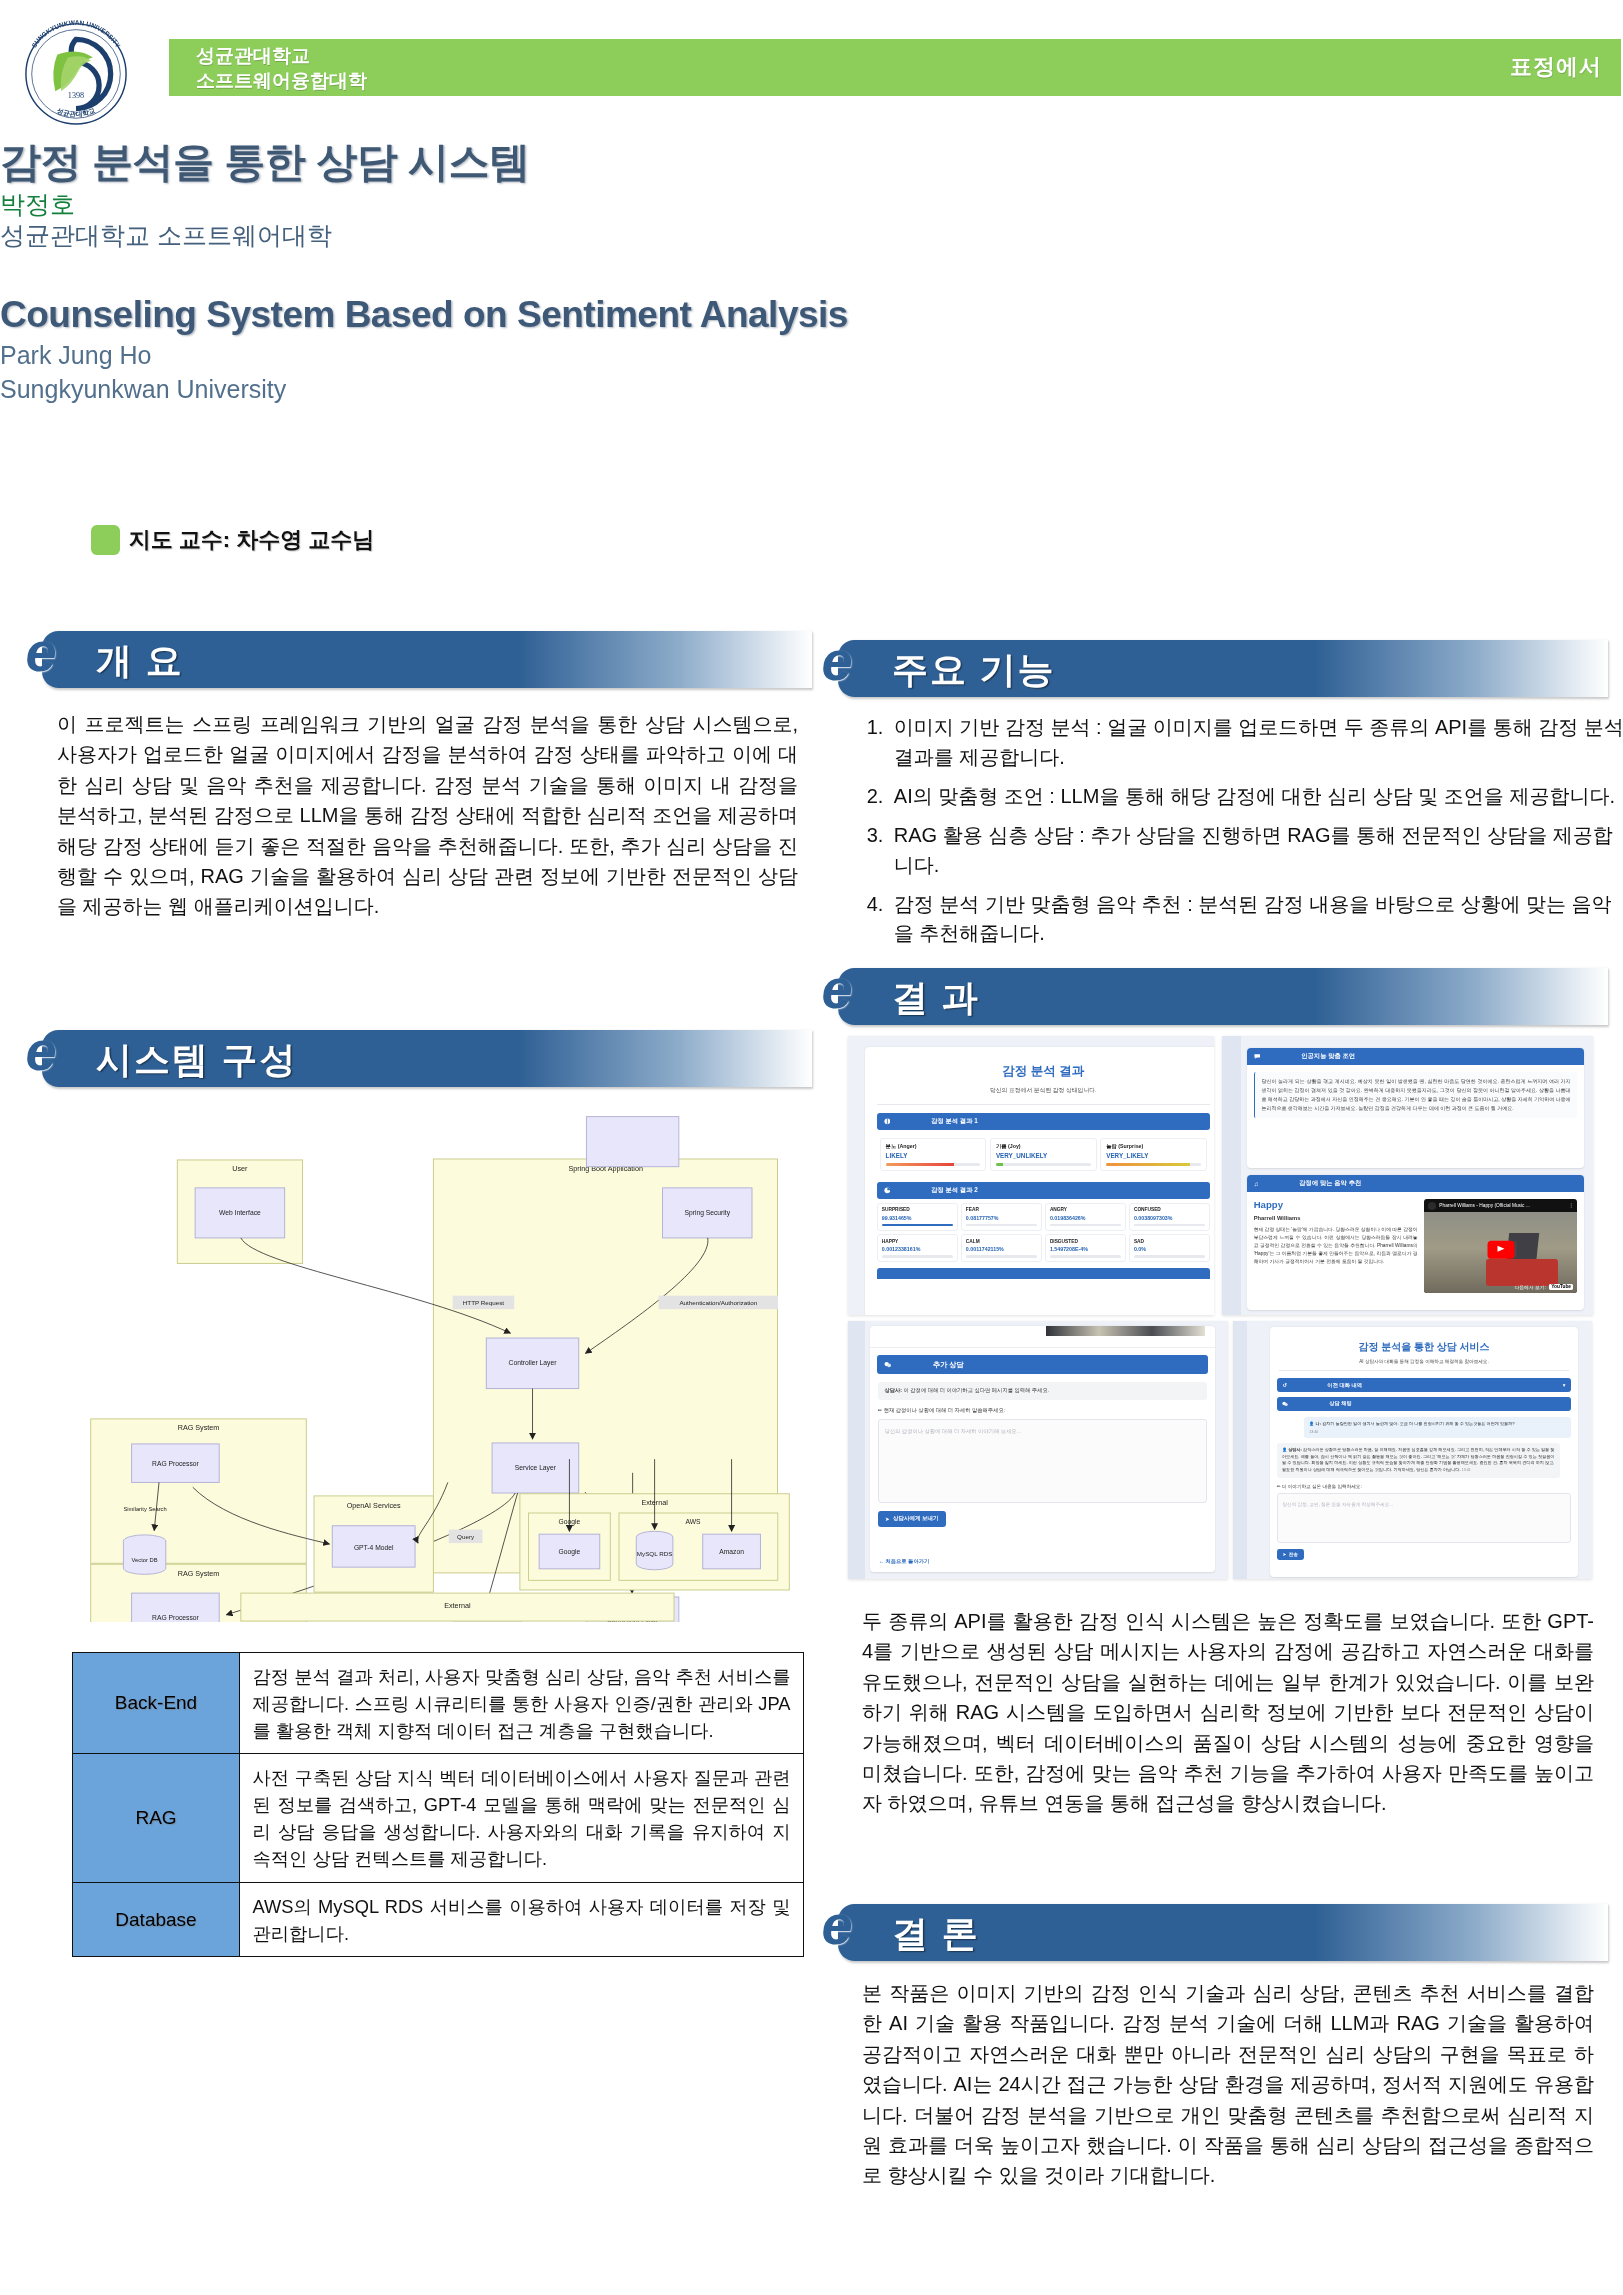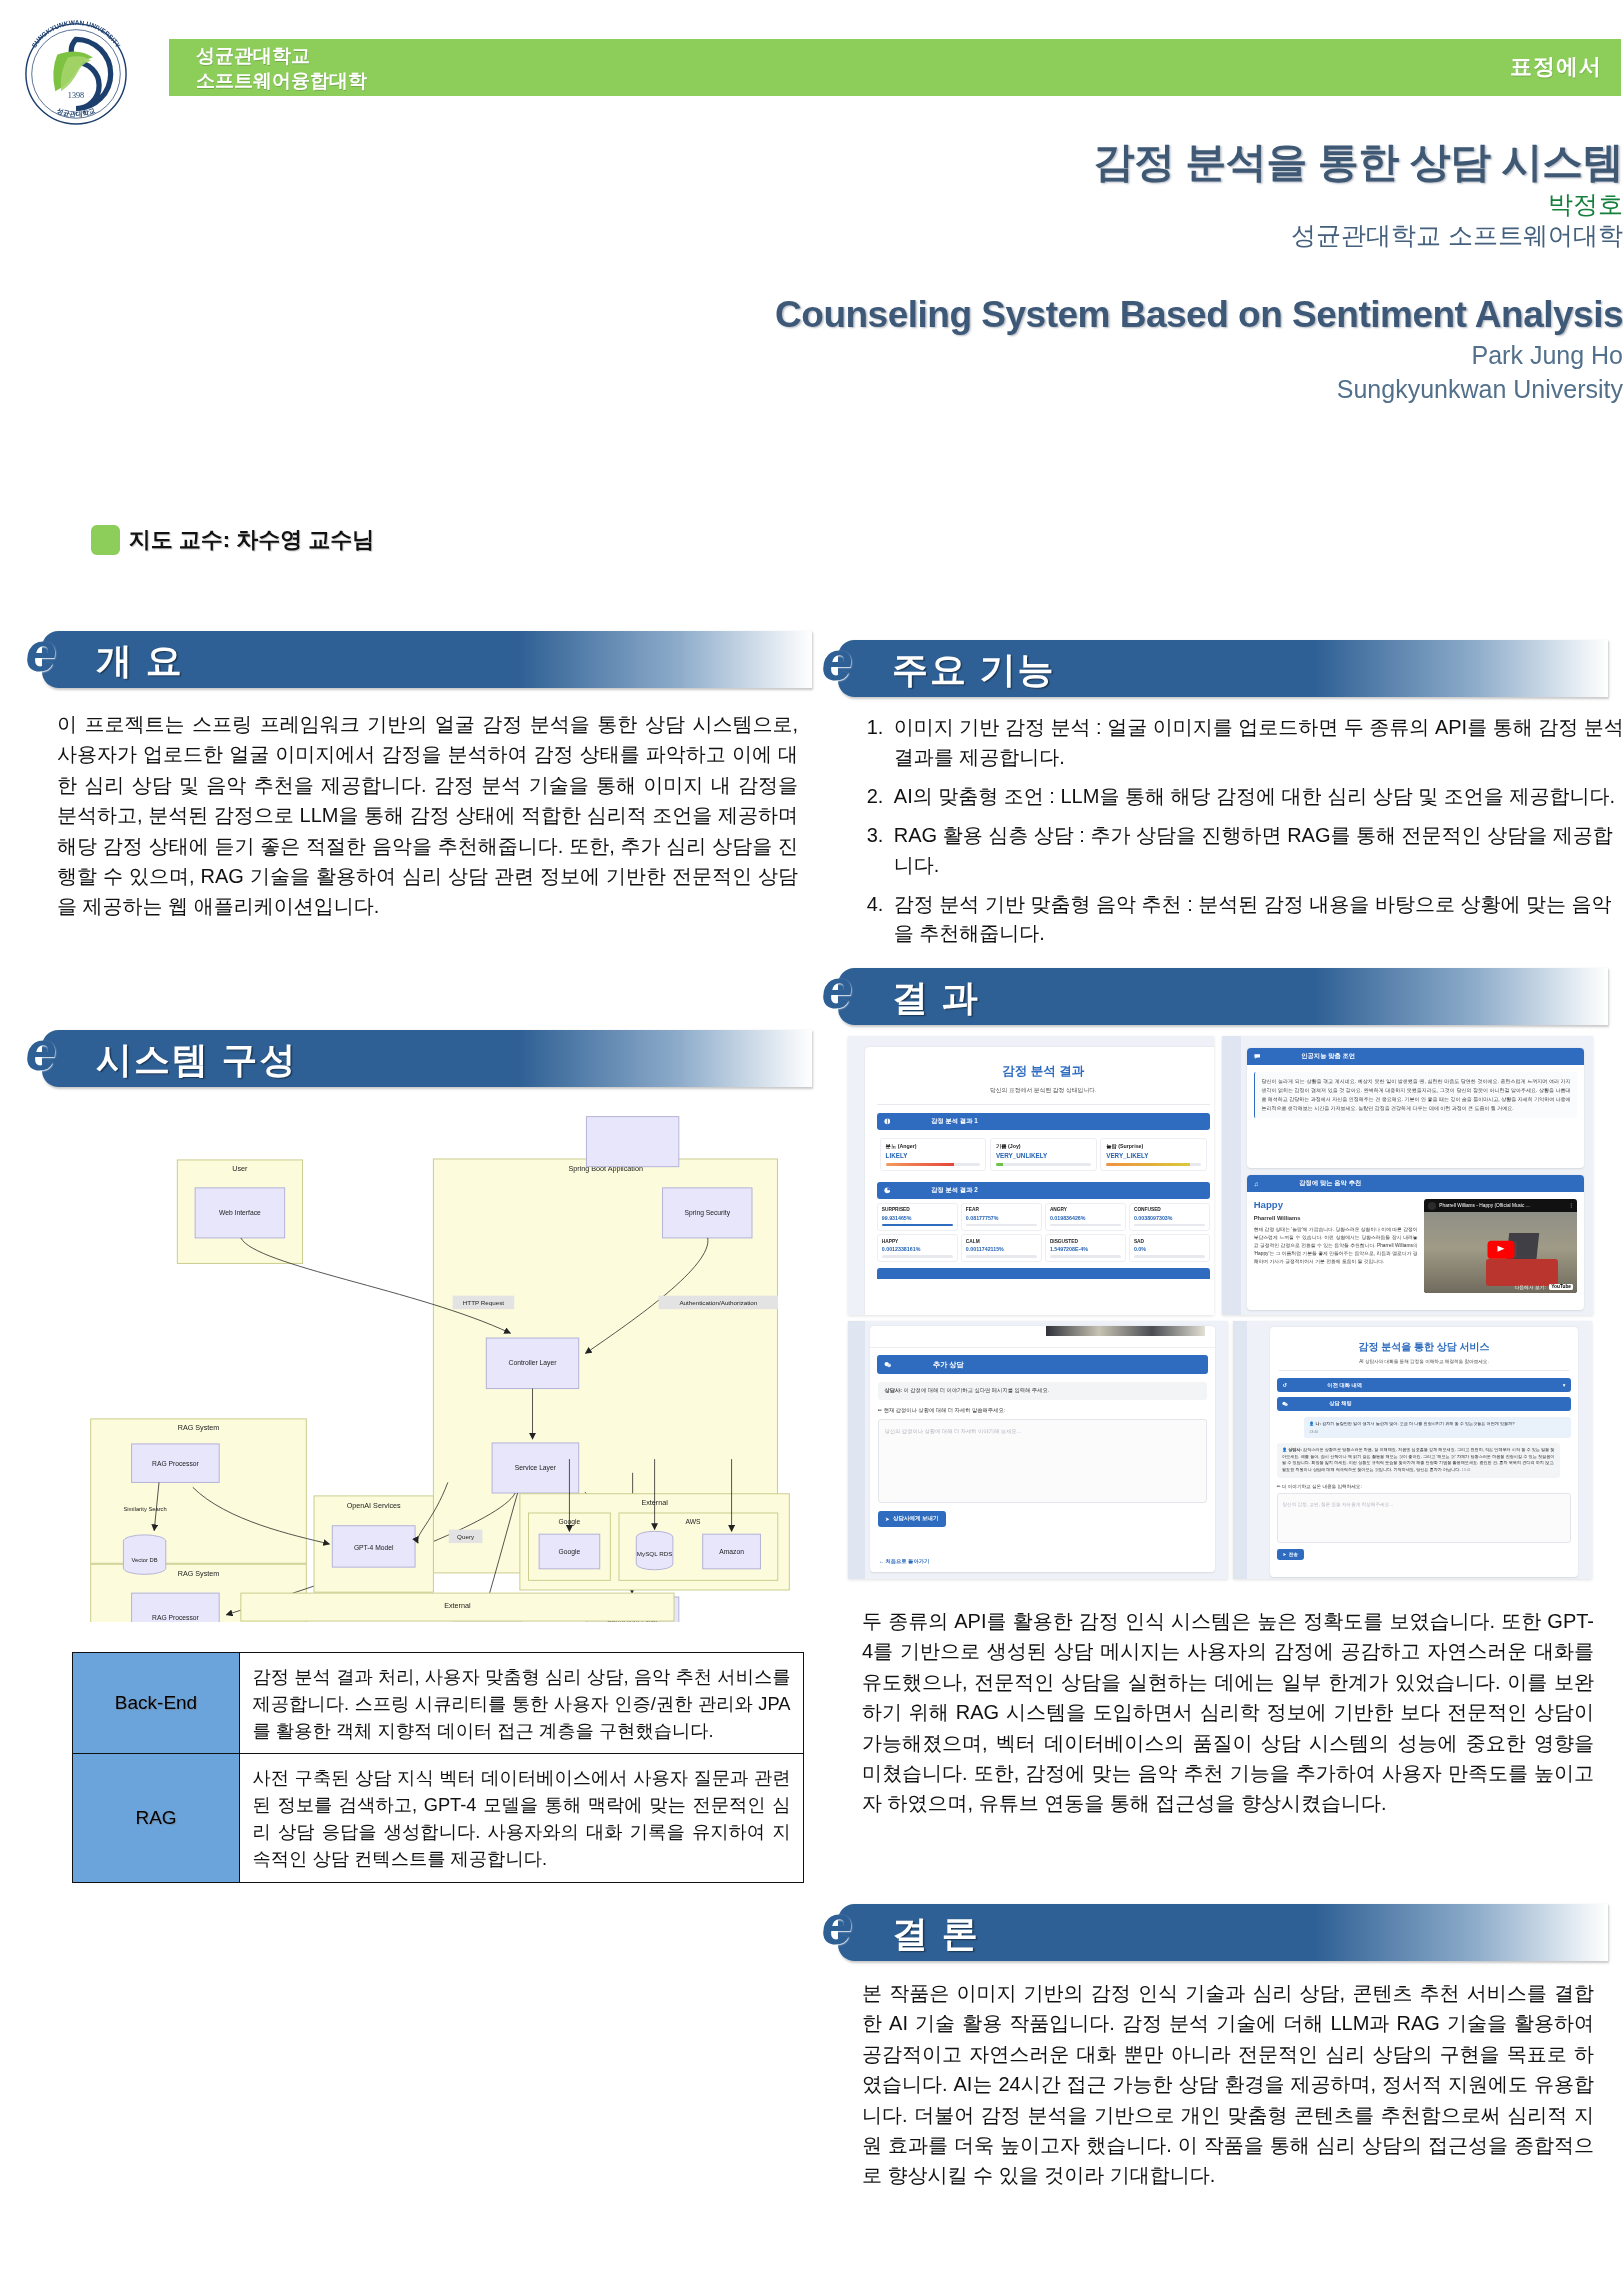--- a/index.html
+++ b/index.html
@@ -24,21 +24,21 @@
   .hdr-band .kind{
     position:absolute;right:19px;top:12.5px;
     color:#ffffff;font-weight:bold;font-size:22px;letter-spacing:1px;
     text-shadow:0.5px 0.5px 0 rgba(0,0,0,.18);
   }
   .logo{
     position:absolute;left:10.6px;top:17.3px;width:130px;height:111px;
   }
 
   
-  .title-wrap{position:absolute;left:0;top:140px;width:1623px;text-align:right;}
+  .title-wrap{position:absolute;left:0;top:140px;width:1623px;text-align:left;}
   .kr-title{
     font-size:41px;font-weight:bold;color:#3f5975;letter-spacing:-0.5px;
     text-shadow:1.4px 1.4px 1.9px rgba(120,130,145,.55);
     line-height:1.12;
   }
   .kr-author{font-size:25px;color:#15803d;line-height:1.25;margin-top:2.9px;}
   .kr-affil{font-size:25px;color:#44607d;line-height:1.25;}
   .en-title{
     margin-top:43px;
     font-size:37px;font-weight:bold;color:#3e5978;letter-spacing:-0.5px;
@@ -348,20 +348,24 @@
   <table class="spec">
     <tbody>
       <tr>
         <td class="k">Back-End</td>
         <td class="v">감정 분석 결과 처리, 사용자 맞춤형 심리 상담, 음악 추천 서비스를 제공합니다. 스프링 시큐리티를 통한 사용자 인증/권한 관리와 JPA를 활용한 객체 지향적 데이터 접근 계층을 구현했습니다.</td>
       </tr>
       <tr>
         <td class="k">RAG</td>
         <td class="v">사전 구축된 상담 지식 벡터 데이터베이스에서 사용자 질문과 관련된 정보를 검색하고, GPT-4 모델을 통해 맥락에 맞는 전문적인 심리 상담 응답을 생성합니다. 사용자와의 대화 기록을 유지하여 지속적인 상담 컨텍스트를 제공합니다.</td>
       </tr>
+      <tr>
+        <td class="k">Database</td>
+        <td class="v">AWS의 MySQL RDS 서비스를 이용하여 사용자 데이터를 저장 및 관리합니다.</td>
+      </tr>
     </tbody>
   </table>
 
   <div class="sec" style="left:838px;top:968px;width:770px;">
     <div class="e-mark">
       <span>e</span>
     </div>
     <div class="sec-title">결 과</div>
   </div>
 

